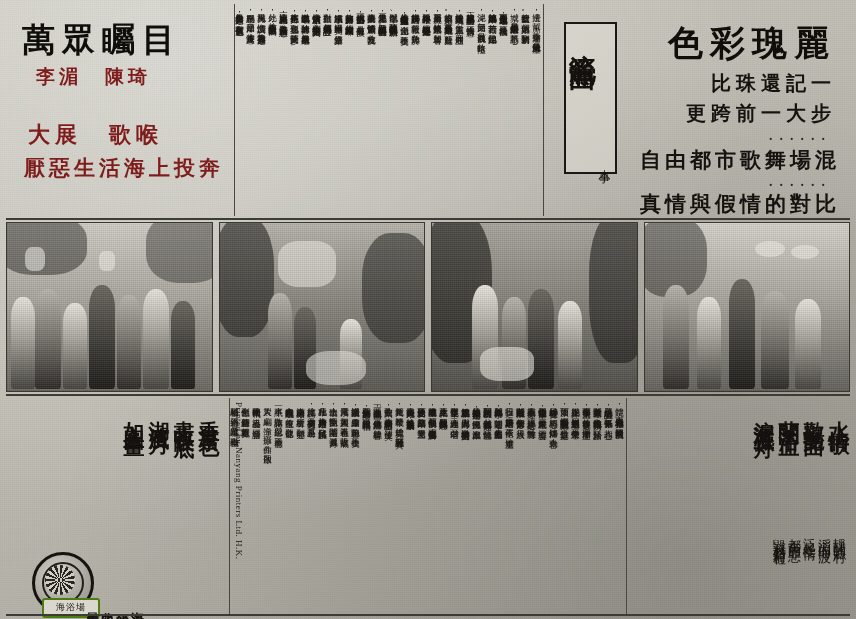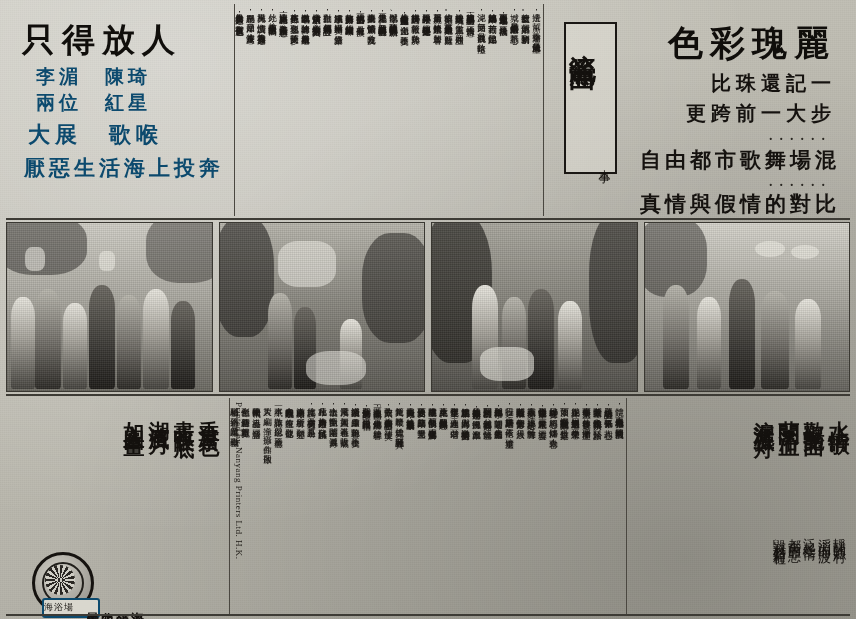--- a/index.html
+++ b/index.html
@@ -60,21 +60,21 @@
     font-weight: bold;
     letter-spacing: 7px;
     font-family: "DejaVu Serif", serif;
     color: #100e0b;
     white-space: nowrap;
   }
   .lt-row {
     position: absolute;
     white-space: nowrap;
     font-family: "DejaVu Serif", serif;
-    color: #0c4a6e;
+    color: #7f1d1d;
   }
   #lt-row1 {
     left: 30px; top: 60px;
     font-size: 19px;
     letter-spacing: 4px;
     font-weight: bold;
   }
   #lt-row2 {
     left: 30px; top: 86px;
     font-size: 19px;
@@ -284,24 +284,24 @@
     width: 30px; height: 30px;
     border-radius: 50%;
     background:
       repeating-conic-gradient(#2a2723 0deg 12deg, #cfcdc4 12deg 24deg);
   }
   #seal .tail {
     position: absolute;
     left: 10px; top: 46px;
     width: 54px; height: 16px;
     background: #d9d7ce;
-    border: 2px solid #0c4a6e;
+    border: 2px solid #4d7c0f;
     border-radius: 3px;
     font-size: 9px;
-    text-align: left;
+    text-align: center;
     line-height: 14px;
     letter-spacing: 1px;
     font-family: "DejaVu Serif", serif;
     color: #16130f;
     overflow: hidden;
   }
   #seal-words {
     position: absolute;
     left: 80px; bottom: 6px;
     display: flex;
@@ -399,23 +399,22 @@
 </head>
 <body>
 
 <div id="page">
   <div id="paper"></div>
   <div id="grain"></div>
 
   <div id="top-band">
 
     <div class="top-col" id="left-title">
-      <div id="left-main-title">只得放人</div>
+      <div id="left-main-title">萬眾矚目</div>
       <div class="lt-row" id="lt-row1">李湄　陳琦</div>
-      <div class="lt-row" id="lt-row2">兩位　紅星</div>
       <div class="lt-row" id="lt-row3">大展　歌喉</div>
       <div class="lt-row" id="lt-row4">厭惡生活海上投奔</div>
     </div>
 
     <div id="center-text">
         <div class="vcol">攪邊，幫廝，抽之毒窟，於是便淪落風塵，</div>
         <div class="vcol">度裡的歌女。一個鄉下姑娘，初到繁華的</div>
         <div class="vcol">京城，看見了都市的燈紅酒綠，不禁心動，</div>
         <div class="vcol">竟而不知不覺地走上了歧途，終至無法自拔。</div>
         <div class="vcol">她的姊姊尋她而來，苦苦相勸，但她已深陷</div>

